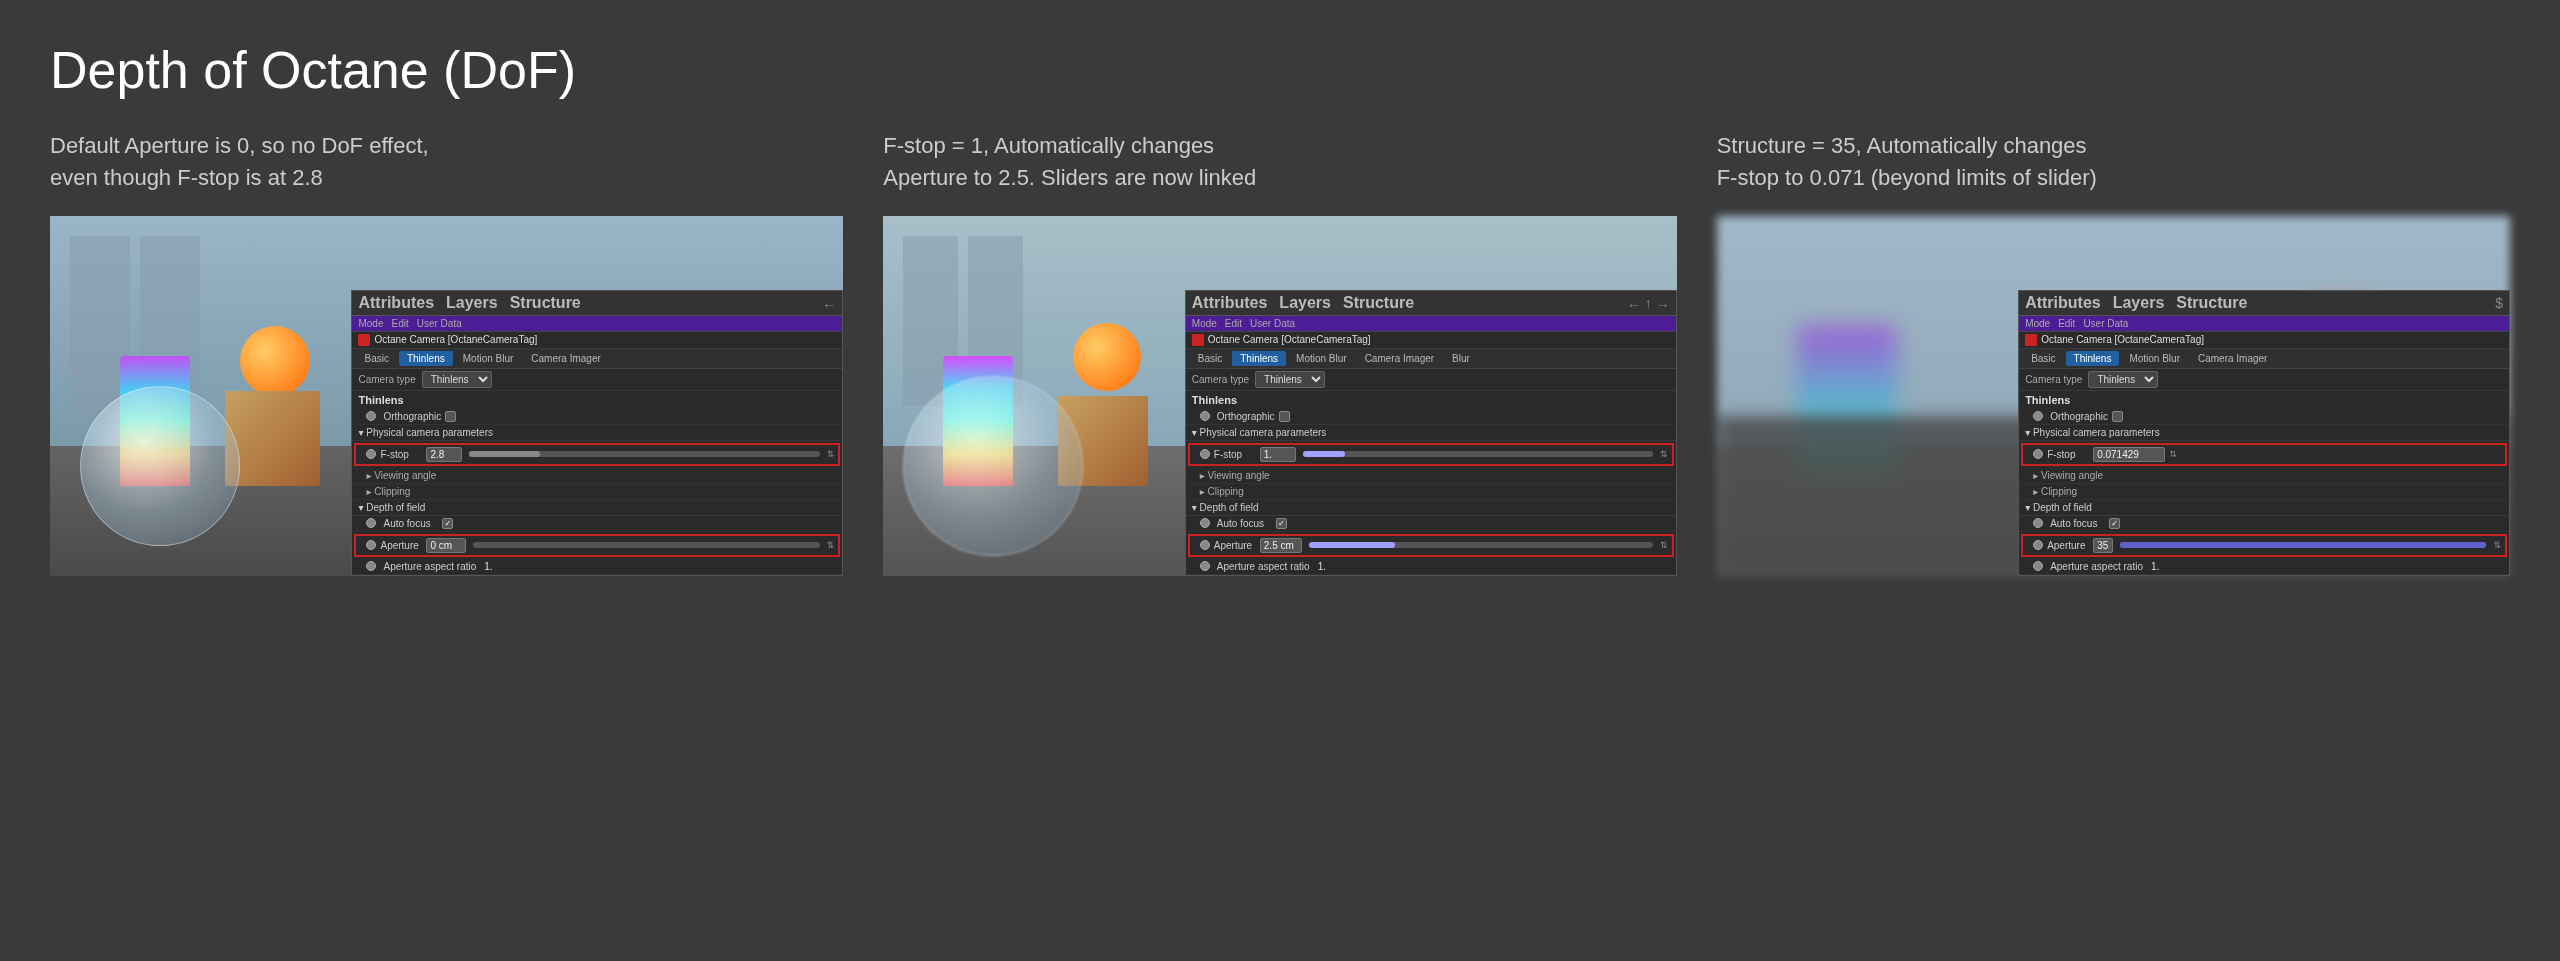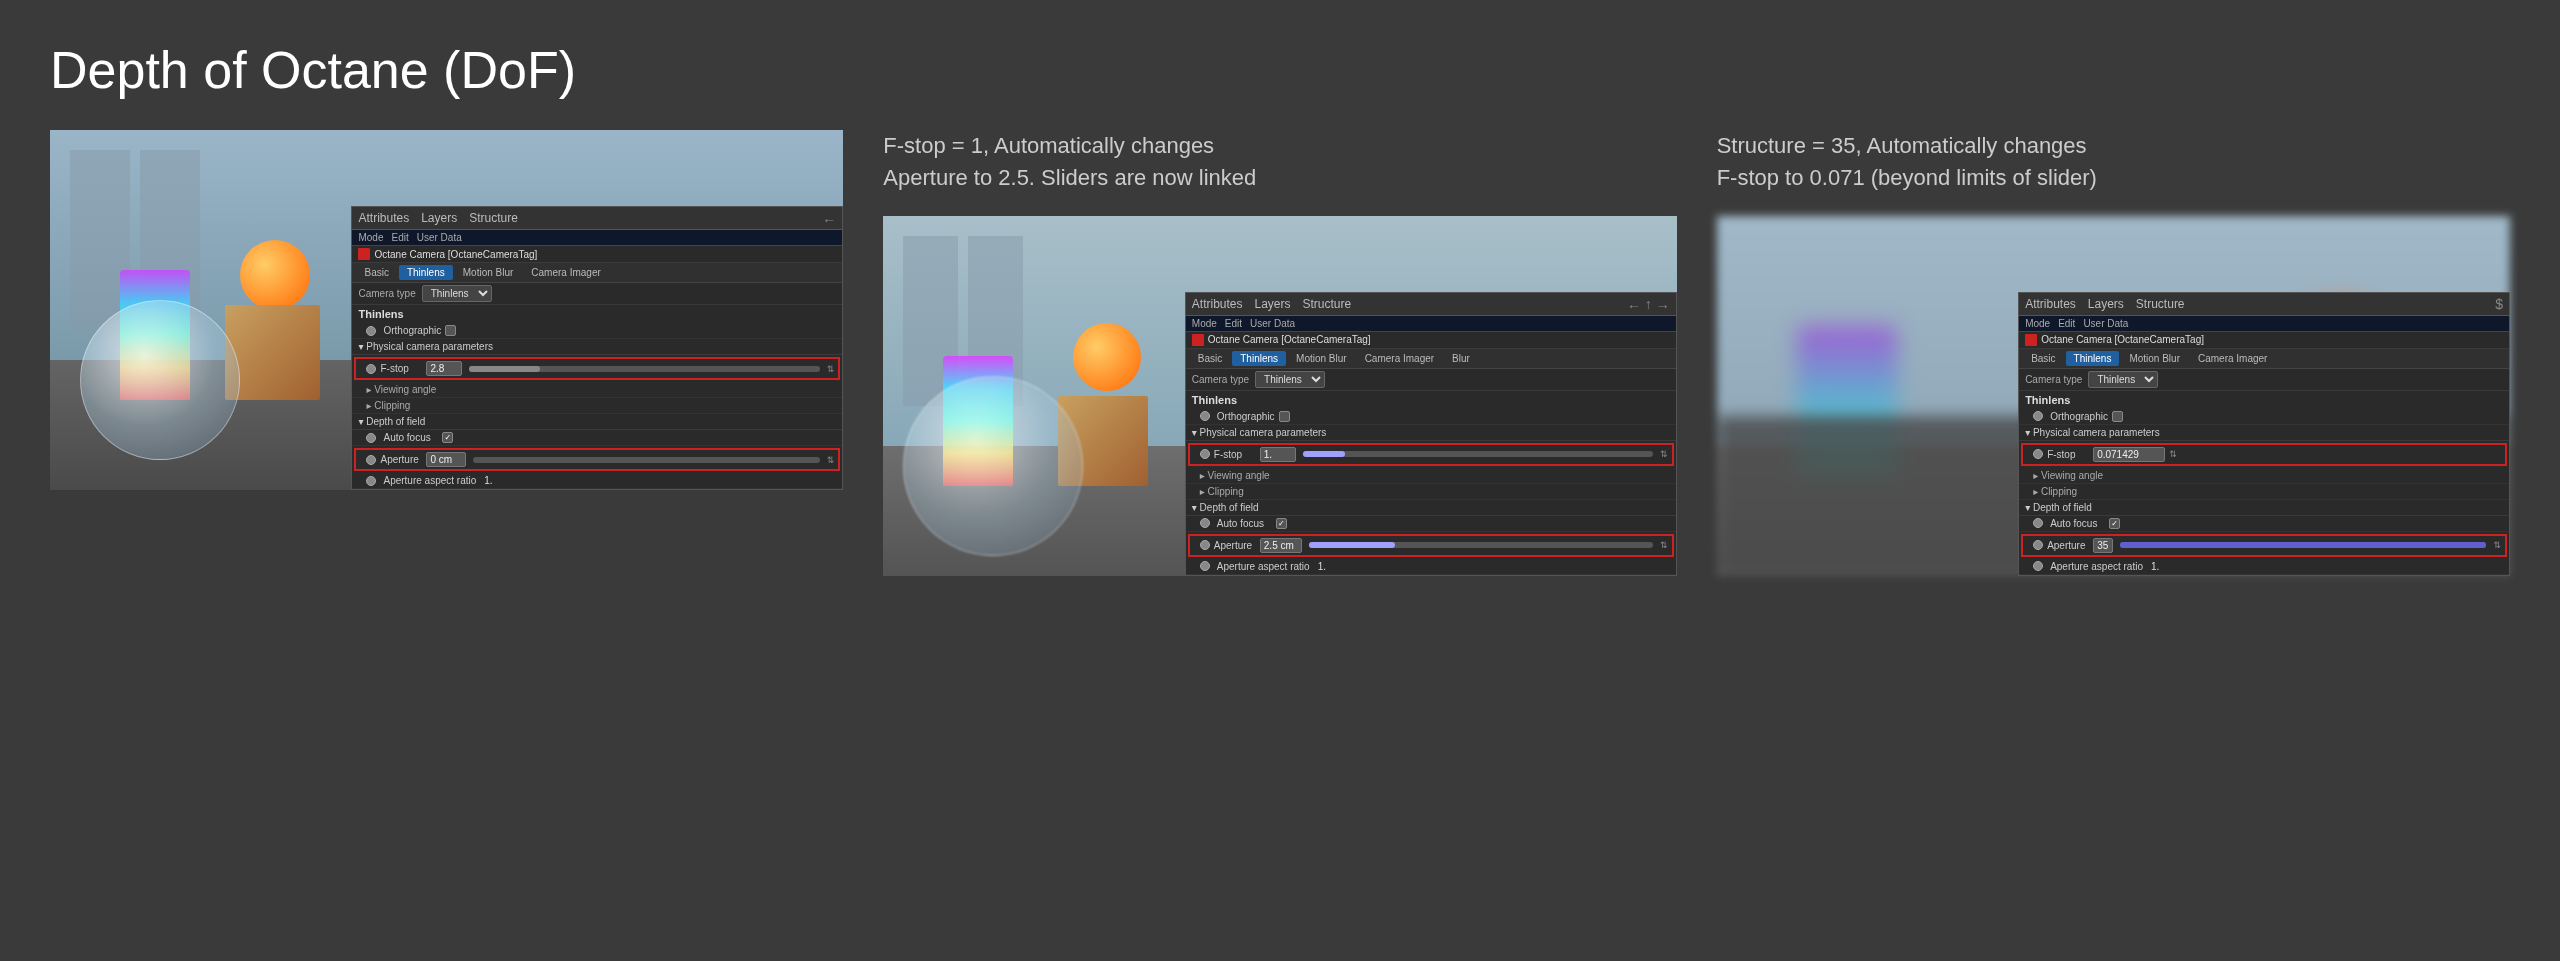--- a/index.html
+++ b/index.html
@@ -71,29 +71,30 @@
     .panel-tabs-row {
       display: flex;
       align-items: center;
       background: #333;
       border-bottom: 1px solid #555;
       padding: 3px 6px;
       gap: 12px;
     }
 
     .panel-tab {
-      font-size: 12px;
+      font-size: 16px;
       color: #bbb;
       cursor: pointer;
+      font-weight: bold;
     }
 
     .panel-toolbar {
       display: flex;
       align-items: flex-end;
-      background: #0f172a;
+      background: #4c1d95;
       border-bottom: 1px solid #444;
       padding: 2px 6px;
       gap: 8px;
       font-size: 10px;
       color: #aaa;
     }
 
     .panel-object-row {
       display: flex;
       align-items: center;
@@ -226,20 +227,24 @@
     }
   </style>
 </head>
 <body>
 
 <h1>Depth of Octane (DoF)</h1>
 
 <div class="columns">
 
   <div class="column">
+    <p class="description">
+      <span>Default Aperture is 0, so no DoF effect,</span><br>
+      <span>even though F-stop is at 2.8</span>
+    </p>
     <div class="screenshot-container">
 
       <div class="scene-1" style="width:100%;height:360px;position:relative;overflow:hidden;">
 
         <div style="position:absolute;bottom:0;left:0;right:0;height:140px;background:linear-gradient(180deg,#666 0%,#4a4a4a 100%);"></div>
 
         <div style="position:absolute;top:0;left:0;right:0;height:230px;background:linear-gradient(180deg,#9ab5c8 0%,#7a9aaa 100%);"></div>
 
         <div style="position:absolute;top:20px;left:20px;width:60px;height:180px;background:#8899aa;opacity:0.5;"></div>
         <div style="position:absolute;top:20px;left:90px;width:60px;height:180px;background:#8899aa;opacity:0.5;"></div>

